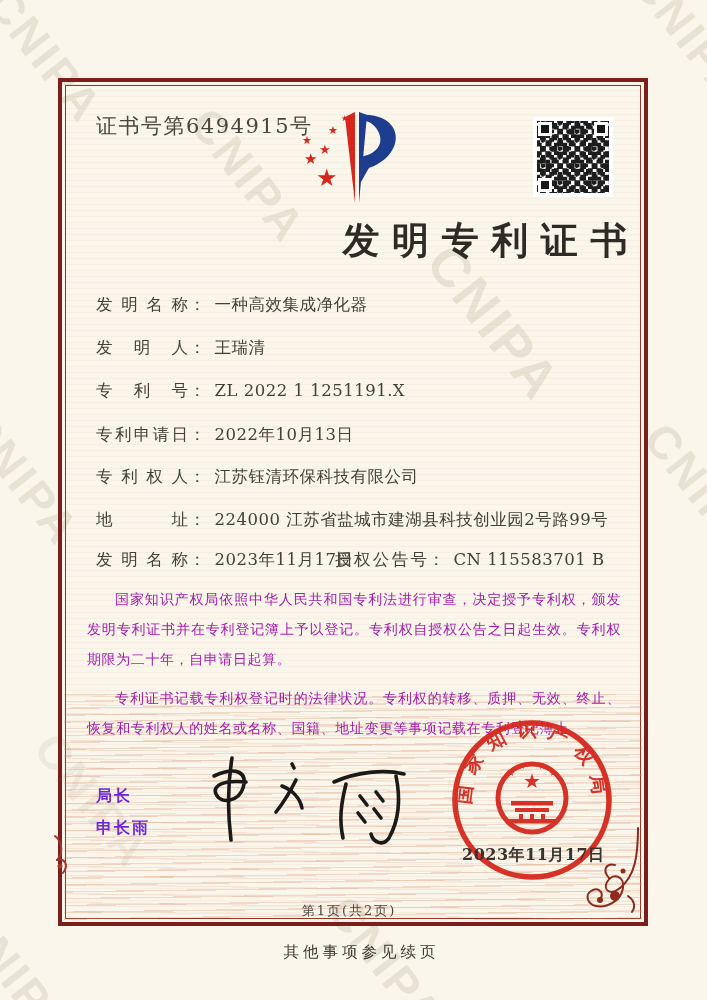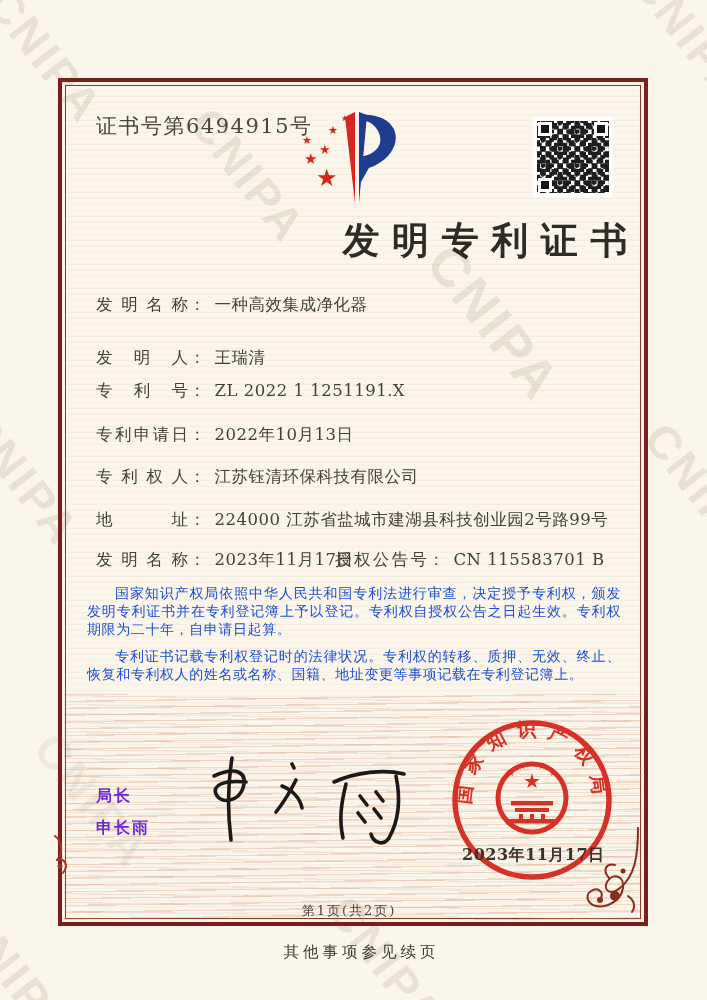--- a/index.html
+++ b/index.html
@@ -66,21 +66,21 @@
   .row{
     position:absolute;left:96px;z-index:3;display:flex;align-items:baseline;
     font-size:16.5px;color:#45413a;white-space:nowrap;
   }
   .flabel{display:inline-block;width:92px;text-align:justify;text-align-last:justify;}
   .fcolon{margin-left:1px;}
   .fvalue{margin-left:9px;letter-spacing:.5px;}
   
   .body-text{
     position:absolute;left:87px;top:584px;width:534px;z-index:3;
-    font-size:14px;line-height:18px;color:#1d4ed8;text-align:justify;
+    font-size:14px;line-height:30px;color:#a21caf;text-align:justify;
     letter-spacing:.6px;
   }
   .body-text p{margin:0 0 9px 0;text-indent:2em;}
   
   .signer{position:absolute;left:96px;z-index:4;font-size:16px;font-weight:700;color:#6d28d9;letter-spacing:2px;}
   .autograph{position:absolute;left:188px;top:750px;z-index:4;}
   
   .seal{position:absolute;left:448px;top:716px;width:168px;height:168px;z-index:3;opacity:.95;}
   .seal-date{
     position:absolute;left:462px;top:845px;z-index:5;
@@ -140,21 +140,21 @@
   <div class="finder f-bl"></div>
 </div>
 
 <div class="title">发明专利证书</div>
 
 <div class="row" style="top:294px">
   <span class="flabel">发明名称</span>
     <span class="fcolon">：</span>
   <span class="fvalue">一种高效集成净化器</span>
 </div>
-<div class="row" style="top:347px">
+<div class="row" style="top:337px">
   <span class="flabel">发明人</span>
     <span class="fcolon">：</span>
   <span class="fvalue">王瑞清</span>
 </div>
 <div class="row" style="top:380px">
   <span class="flabel">专利号</span>
     <span class="fcolon">：</span>
   <span class="fvalue">ZL 2022 1 1251191.X</span>
 </div>
 <div class="row" style="top:424px">

